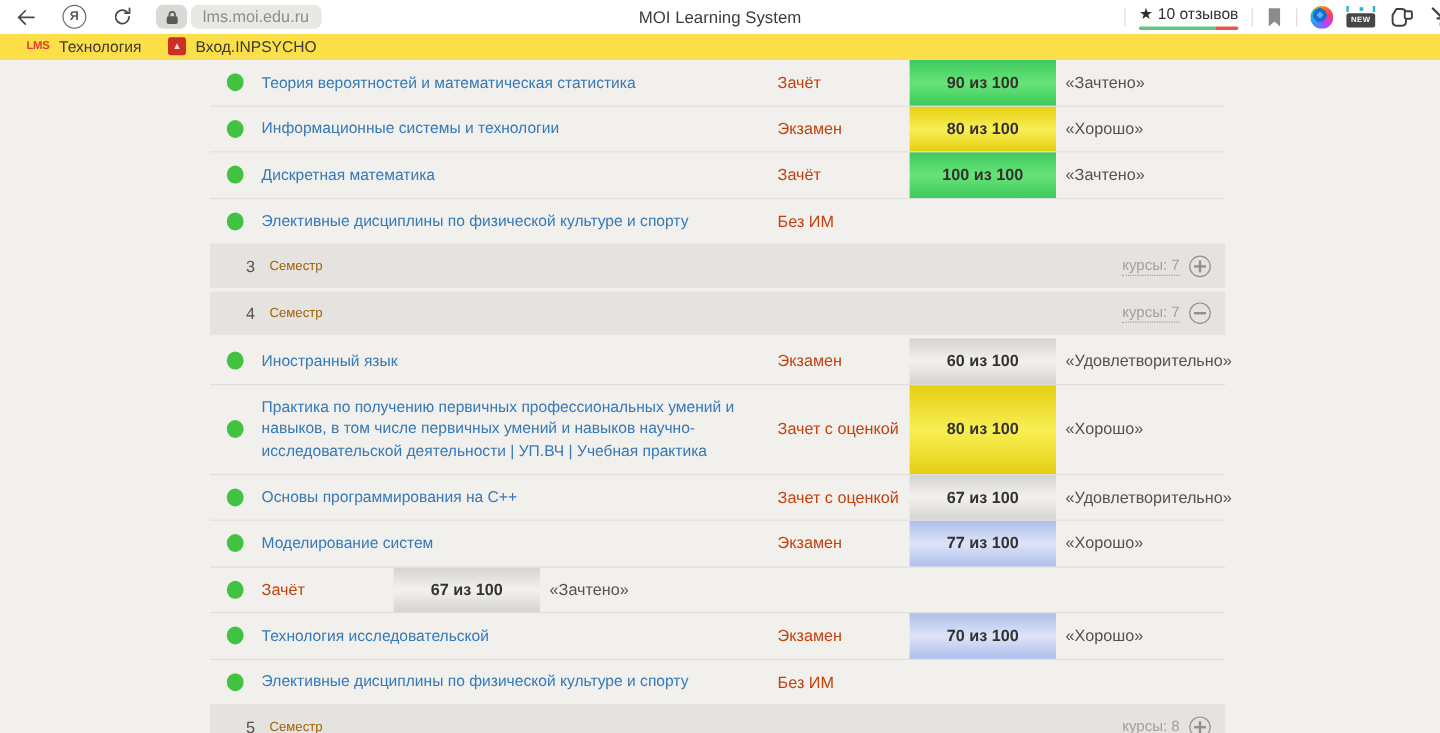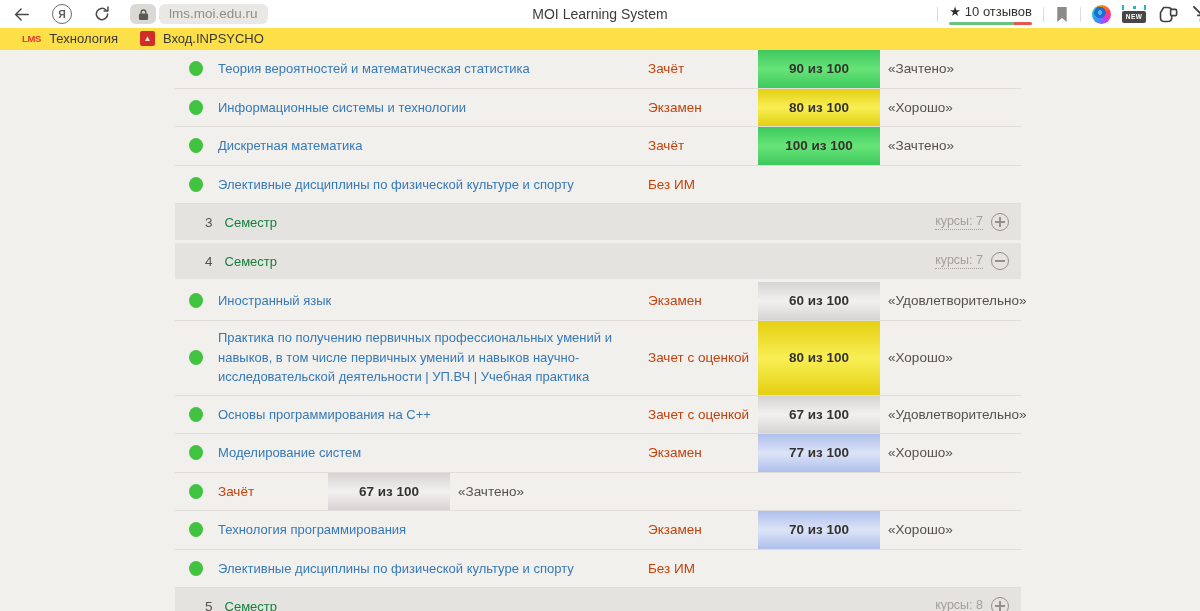--- a/index.html
+++ b/index.html
@@ -63,21 +63,21 @@
   .score-cell{width:100%;height:100%;display:flex;align-items:center;justify-content:center;
     font-size:13.5px;font-weight:bold;color:#343230;}
   .score-cell.green{background:linear-gradient(180deg,#3ec85e,#67e477 50%,#3ec85e);}
   .score-cell.yellow{background:linear-gradient(180deg,#e5cf12,#f8ef55 50%,#e5cf12);}
   .score-cell.gray{background:linear-gradient(180deg,#d5d4d2,#f2f1ef 50%,#d5d4d2);}
   .score-cell.blue{background:linear-gradient(180deg,#aebfeb,#dde4f8 50%,#aebfeb);}
   .grade-col{flex:1;box-sizing:border-box;padding-left:8px;font-size:13.5px;color:#55524e;white-space:nowrap;}
   .row-semester{height:36px;background:#e5e3df;display:flex;align-items:center;
     box-sizing:border-box;padding:0 12px 0 30px;margin-bottom:3px;}
   .sem-num{font-size:13.5px;color:#55524e;margin-right:12px;}
-  .sem-label{font-size:13px;color:#15803d;}
+  .sem-label{font-size:11px;color:#a16207;}
   .sem-courses{margin-left:auto;font-size:12.5px;color:#a3a09b;text-decoration:none;
     border-bottom:1px dotted #a3a09b;padding-bottom:1px;cursor:pointer;}
   .expand{margin-left:8px;width:16px;height:16px;border:1.5px solid #94918c;border-radius:50%;
     position:relative;flex-shrink:0;cursor:pointer;}
   .expand::before{content:"";position:absolute;left:3px;right:3px;top:50%;margin-top:-0.75px;height:1.5px;background:#94918c;}
   .expand.plus::after{content:"";position:absolute;top:3px;bottom:3px;left:50%;margin-left:-0.75px;width:1.5px;background:#94918c;}
 </style>
 </head>
 <body>
 
@@ -257,21 +257,21 @@
         <div class="type-col">Зачёт</div>
         <div class="score-col">
           <div class="score-cell gray">67 из 100</div>
         </div>
         <div class="grade-col">«Зачтено»</div>
       </div>
       <div class="row-course">
         <div class="dot-col">
           <span class="dot"></span>
         </div>
-        <div class="name-col"><a class="course-link">Технология программирования</a></div>
+        <div class="name-col"><a class="course-link">Технология исследовательской</a></div>
         <div class="type-col">Экзамен</div>
         <div class="score-col">
           <div class="score-cell blue">70 из 100</div>
         </div>
         <div class="grade-col">«Хорошо»</div>
       </div>
       <div class="row-course">
         <div class="dot-col">
           <span class="dot"></span>
         </div>

